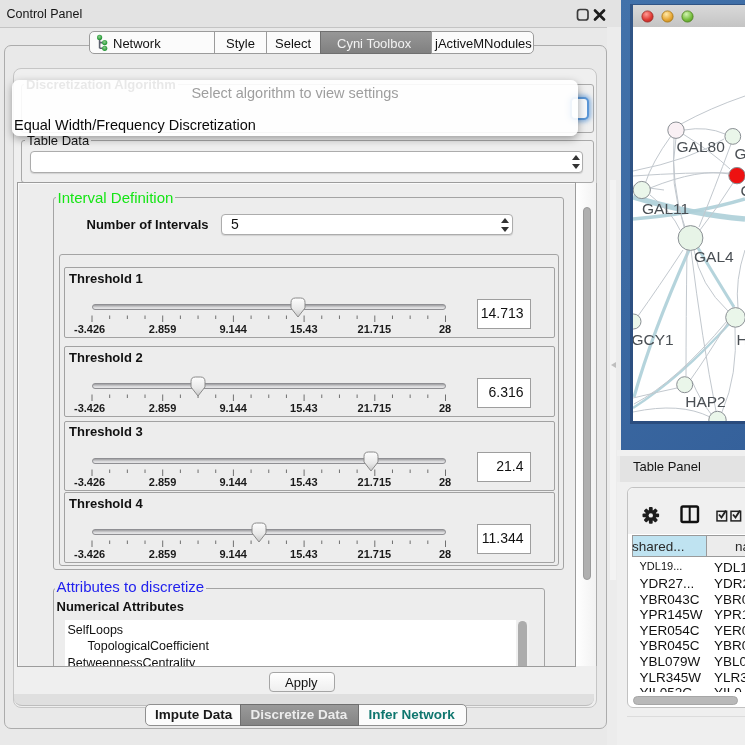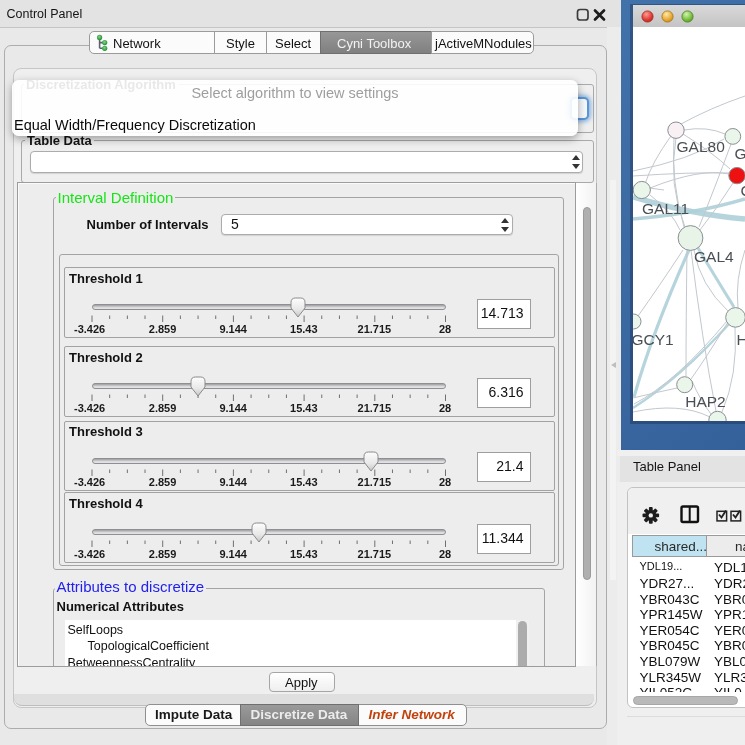--- a/index.html
+++ b/index.html
@@ -48,21 +48,21 @@
   <div class="lbl" style="left:275px;top:36px;font-size:13px;color:#111;">Select</div>
   <div class="lbl" style="left:337px;top:36px;font-size:13px;color:#F2F2F2;">Cyni Toolbox</div>
   <div class="lbl" style="left:435px;top:36px;font-size:13px;color:#111;">jActiveMNodules</div>
 
   <div class="abs" style="left:21px;top:84px;width:571px;height:47px;border:1px solid #A9A9A9;border-radius:3px;"></div>
   <div class="lbl" style="left:24px;top:77px;font-size:13px;font-weight:bold;color:#151515;background:#EFEFEF;padding:0 2px;">Discretization Algorithm</div>
 
   <div class="abs" style="left:570px;top:96.5px;width:19px;height:23px;background:#F6F9FC;border:2px solid #5A96D6;border-radius:5px;box-shadow:0 0 4px 2px rgba(98,155,216,0.7);box-sizing:border-box;"></div>
 
   <div class="abs" style="left:21px;top:140px;width:571px;height:41px;border:1px solid #A9A9A9;border-radius:3px;"></div>
-  <div class="lbl" style="left:25px;top:133px;font-size:13px;font-weight:bold;color:#151515;background:#EFEFEF;padding:0 2px;">Table Data</div>
+  <div class="lbl" style="left:25px;top:133px;font-size:13px;font-weight:normal;color:#151515;background:#EFEFEF;padding:0 2px;">Table Data</div>
   <div class="abs" style="left:30px;top:151px;width:553px;height:22px;background:#FFF;border:1px solid #ACACAC;border-radius:4px;box-sizing:border-box;box-shadow:0 1px 1px rgba(0,0,0,0.12);"></div>
   <svg class="abs" style="left:570px;top:154px;" width="12" height="16" viewBox="0 0 12 16">
     <path d="M6 1 L10 6 L2 6 Z" fill="#333"></path>
     <path d="M6 15 L10 10 L2 10 Z" fill="#333"></path>
   </svg>
 
   <div class="abs" style="left:17px;top:182px;width:559px;height:485px;border:1px solid #9C9C9C;background:#EDEDED;box-sizing:border-box;overflow:hidden;box-shadow:inset 0 1px 0 #FAFAFA,inset 1px 0 0 #FAFAFA;" id="bigpanel">
     <div class="abs" style="left:34.5px;top:14px;width:509px;height:371px;border:1px solid #A4A4A4;border-radius:3px;"></div>
     <div class="lbl" style="left:37.5px;top:5.5px;font-size:15px;color:#15E515;background:#EDEDED;padding:0 2px;">Interval Definition</div>
     <div class="lbl" style="left:68.5px;top:33.5px;font-size:13px;font-weight:bold;color:#111;">Number of Intervals</div>
@@ -263,21 +263,21 @@
   <div class="abs" style="left:576px;top:183px;width:20px;height:483px;background:linear-gradient(90deg,#FFFFFF,#F2F2F2);border-right:1px solid #ABABAB;"></div>
   <div class="abs" style="left:583px;top:207px;width:8px;height:373px;background:#AFAFAF;border:1px solid #9A9A9A;border-radius:5px;box-sizing:border-box;"></div>
 
   <div class="abs" style="left:269px;top:672px;width:66px;height:20px;background:linear-gradient(#FFFFFF,#EFEFEF);border:1px solid #A5A5A5;border-radius:4px;box-sizing:border-box;"></div>
   <div class="lbl" style="left:285px;top:675px;font-size:13px;color:#111;">Apply</div>
 
   <div class="abs" style="left:144.5px;top:703.5px;width:322px;height:22px;background:#FBFBFB;border:1px solid #8F8F8F;border-radius:5px;box-sizing:border-box;"></div>
   <div class="abs" style="left:240px;top:703.5px;width:119px;height:22px;background:linear-gradient(#9A9A9A,#848484);border:1px solid #6F6F6F;box-sizing:border-box;"></div>
   <div class="lbl" style="left:155px;top:706.5px;font-size:13.5px;font-weight:bold;color:#1a1a1a;">Impute Data</div>
   <div class="lbl" style="left:250.5px;top:706.5px;font-size:13.5px;font-weight:bold;color:#ECECEC;">Discretize Data</div>
-  <div class="lbl" style="left:368.5px;top:706.5px;font-size:13.5px;font-weight:bold;color:#c2410c;font-style:italic;">Infer Network</div>
+  <div class="lbl" style="left:368.5px;top:706.5px;font-size:13.5px;font-weight:bold;color:#0f766e;">Infer Network</div>
 
   <div class="abs" style="left:12px;top:80px;width:566px;height:56px;background:rgba(255,255,255,0.90);border-radius:7px;box-shadow:0 3px 9px rgba(0,0,0,0.35);z-index:50;"></div>
   <div class="lbl" style="left:12px;top:85px;width:566px;text-align:center;font-size:14.5px;color:#9E9E9E;z-index:51;">Select algorithm to view settings</div>
   <div class="lbl" style="left:14px;top:117px;font-size:14.5px;color:#0A0A0A;z-index:51;">Equal Width/Frequency Discretization</div>
 
   <div class="abs" style="left:607px;top:27px;width:14px;height:718px;background:#ECECEC;"></div>
   <div class="abs" style="left:610px;top:180px;width:6px;height:400px;background:#F3F3F3;"></div>
   <div class="abs" style="left:611px;top:362px;width:5px;height:6px;background:#BFBFBF;clip-path:polygon(100% 0,0 50%,100% 100%);"></div>
 
   <div class="abs" style="left:621px;top:0;width:124px;height:450px;background:linear-gradient(135deg,#4272AA,#35619B);"></div>
@@ -392,21 +392,21 @@
       <rect x="76" y="7.3" width="9.6" height="9.6" stroke-width="1.5"></rect>
       <path d="M78 10.5 l2.5 3 l4.5 -7" stroke-width="1.9"></path>
       <rect x="90" y="7.3" width="9.6" height="9.6" stroke-width="1.5"></rect>
       <path d="M92 10.5 l2.5 3 l4.5 -7" stroke-width="1.9"></path>
     </g>
   </svg>
 
   <div class="abs" style="left:632px;top:534.5px;width:113px;height:157px;background:#FFF;overflow:hidden;" id="tbl">
       <div class="abs" style="left:0;top:0;width:75px;height:22px;background:#BFE3F1;border:1px solid #9A9A9A;box-sizing:border-box;"></div>
       <div class="abs" style="left:75px;top:0;width:46px;height:22px;background:#ECECEC;border:1px solid #9A9A9A;border-left:none;box-sizing:border-box;"></div>
-      <div class="lbl" style="left:0;top:4px;width:75px;text-align:right;font-size:13.5px;color:#2a2a2a;">shared...</div>
+      <div class="lbl" style="left:0;top:4px;width:75px;text-align:left;font-size:13.5px;color:#2a2a2a;">shared...</div>
       <div class="lbl" style="left:103px;top:4px;font-size:13.5px;color:#2a2a2a;">na</div>
       <div class="lbl" style="left:7.5px;top:25.8px;font-size:11px;color:#111;">YDL19...</div>
       <div class="lbl" style="left:82px;top:25.8px;font-size:13.5px;color:#111;">YDL1</div>
       <div class="lbl" style="left:7.5px;top:41.4px;font-size:13.5px;color:#111;">YDR27...</div>
       <div class="lbl" style="left:82px;top:41.4px;font-size:13.5px;color:#111;">YDR2</div>
       <div class="lbl" style="left:7.5px;top:57.0px;font-size:13.5px;color:#111;">YBR043C</div>
       <div class="lbl" style="left:82px;top:57.0px;font-size:13.5px;color:#111;">YBR0</div>
       <div class="lbl" style="left:7.5px;top:72.6px;font-size:13.5px;color:#111;">YPR145W</div>
       <div class="lbl" style="left:82px;top:72.6px;font-size:13.5px;color:#111;">YPR1</div>
       <div class="lbl" style="left:7.5px;top:88.2px;font-size:13.5px;color:#111;">YER054C</div>

